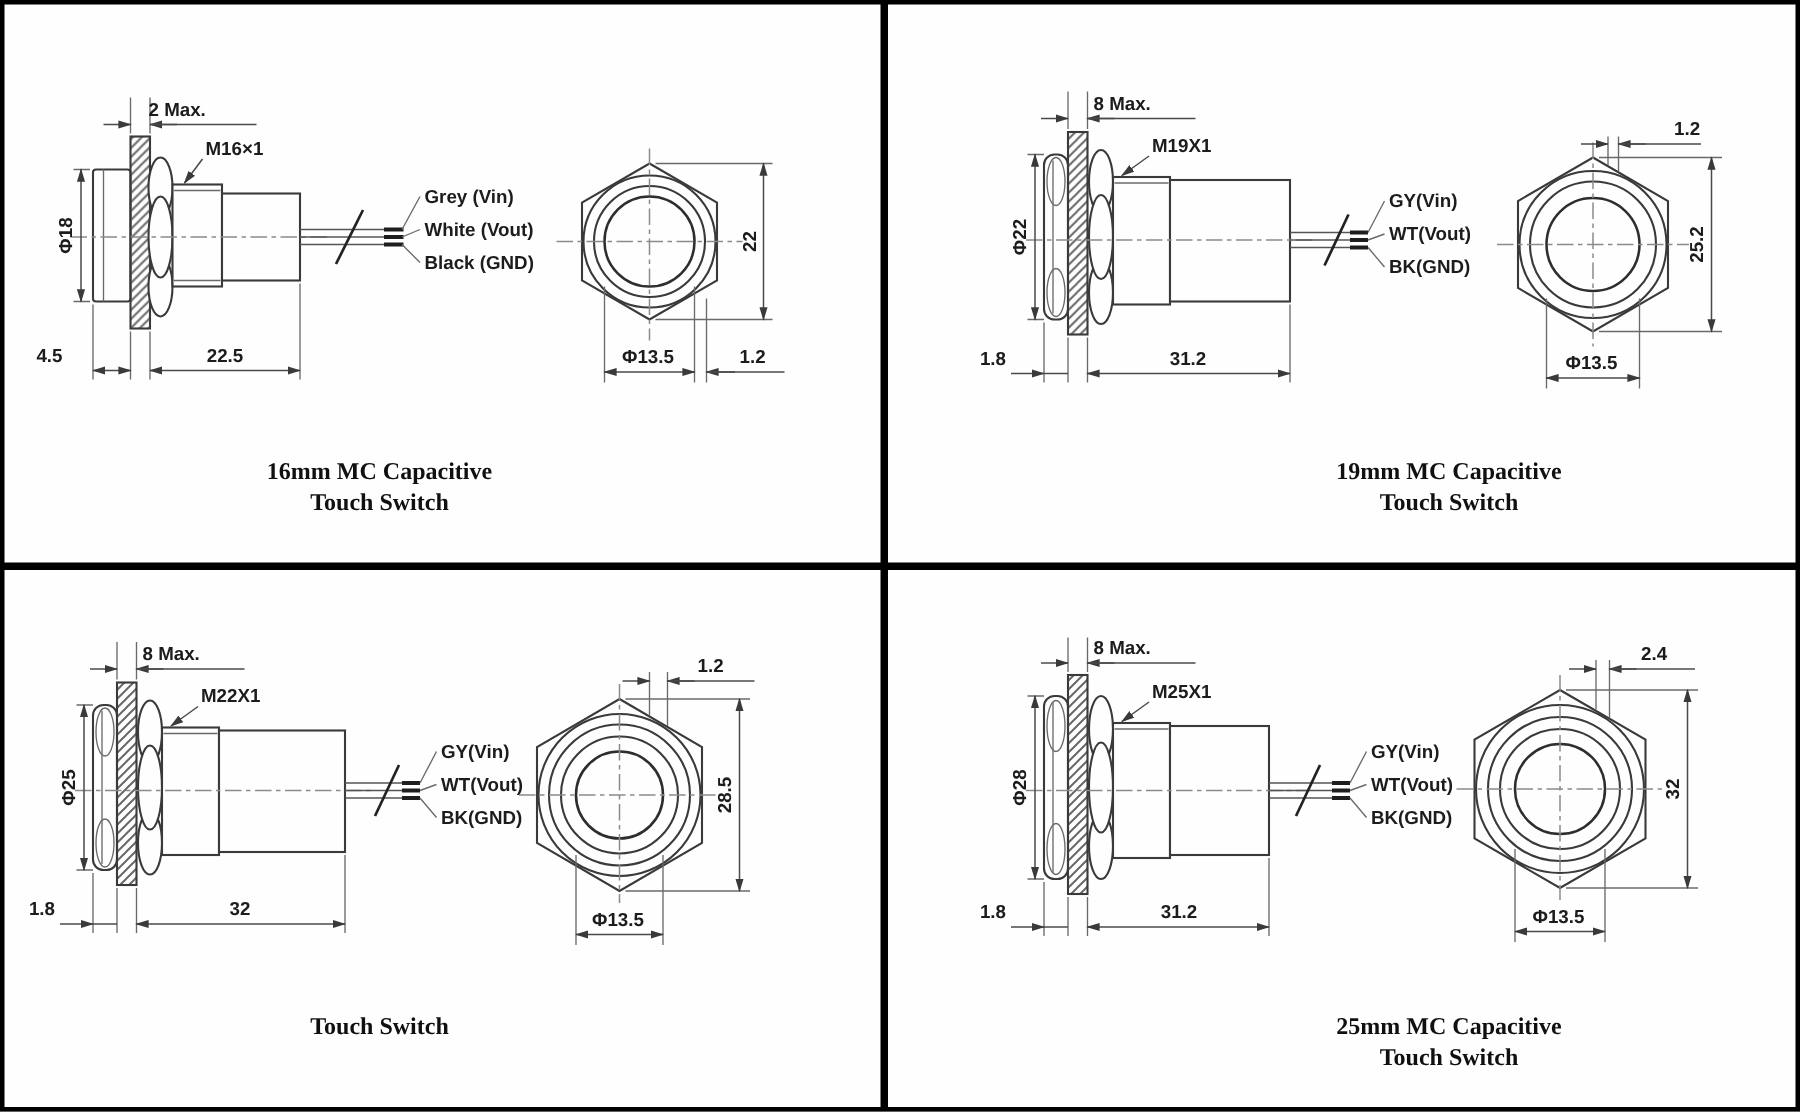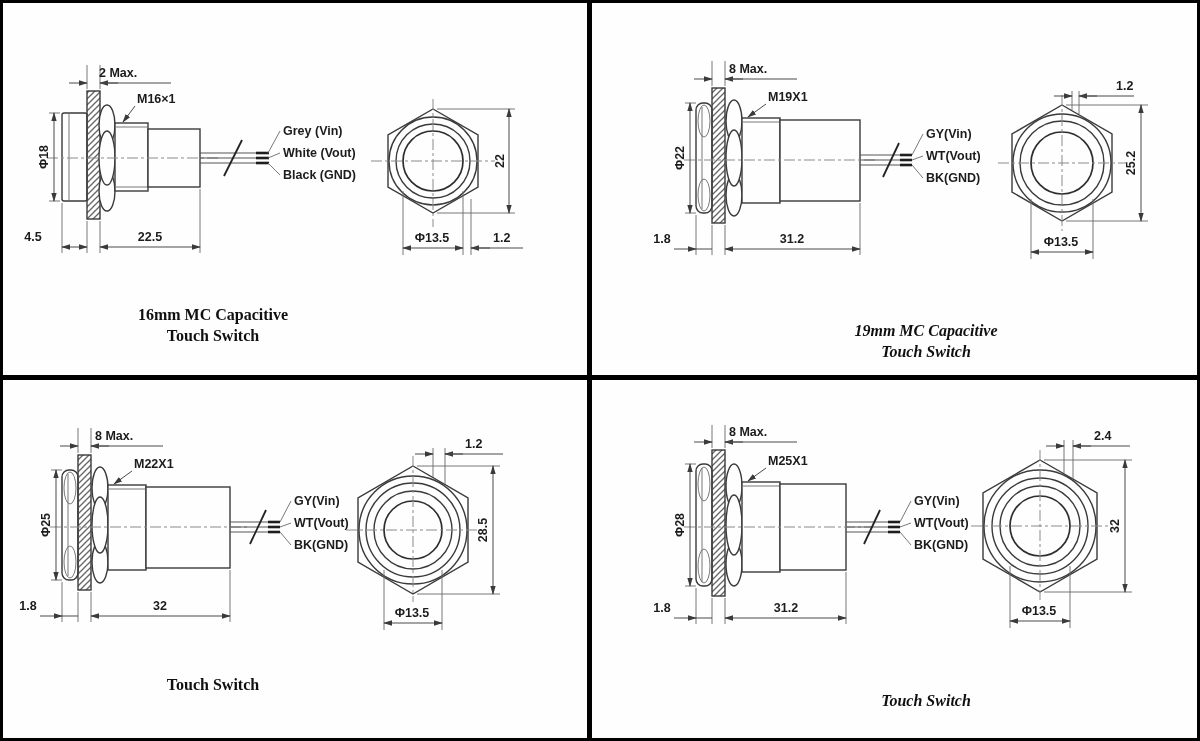--- a/index.html
+++ b/index.html
@@ -11,23 +11,23 @@
   .lnf{stroke:#3a3a3a;stroke-width:1.4;fill:#fefefe;}
   .inner{stroke:#2e2e2e;stroke-width:1.7;fill:none;}
   .thin{stroke:#6a6a6a;stroke-width:0.9;fill:none;}
   .dim{stroke:#4a4a4a;stroke-width:1;fill:none;}
   .cl{stroke:#8a8a8a;stroke-width:1;fill:none;stroke-dasharray:11 3 3 3;}
   .wire{stroke:#555;stroke-width:1;fill:none;}
   .wend{stroke:#1e1e1e;stroke-width:2.6;fill:none;}
   .slash{stroke:#222;stroke-width:1.8;fill:none;}
   .hatch{fill:url(#hatch);stroke:#3a3a3a;stroke-width:1.4;}
   text.t{font:bold 12.5px "Liberation Sans",sans-serif;fill:#1c1c1c;}
-  .caption{font:bold 16px "Liberation Serif",serif;color:#101010;text-align:center;line-height:1.3;}
+  .caption{font:bold 16px "Liberation Serif",serif;color:#101010;text-align:center;line-height:1.3;padding-left:40px;}
   .cap-a{width:420px;margin-top:10px;}
-  .cap-b{width:420px;margin-left:124px;margin-top:26px;font-style:italic;}
+  .cap-b{width:420px;margin-left:124px;margin-top:10px;}
   .caption div{white-space:nowrap;}
 </style>
 </head>
 <body>
 
 <div class="frame">
 
   <div class="quad">
     <svg width="584" height="292" viewBox="0 0 584 292">
       <defs>
@@ -376,17 +376,18 @@
           <line class="thin" x1="418" y1="186" x2="418" y2="248"></line>
           <line class="thin" x1="478" y1="186" x2="478" y2="248"></line>
           <line class="dim" x1="418" y1="241" x2="478" y2="241" marker-start="url(#ah)" marker-end="url(#ah)"></line>
         </g>
         <text class="t" x="502" y="60">2.4</text>
         <text class="t" x="523" y="150" transform="rotate(-90 523 146)" text-anchor="middle">32</text>
         <text class="t" x="447" y="235" text-anchor="middle">Φ13.5</text>
       </g>
     </svg>
     <div class="caption cap-b">
+      <div>25mm MC Capacitive</div>
       <div>Touch Switch</div>
     </div>
   </div>
 
 </div>
 
 </body></html>

